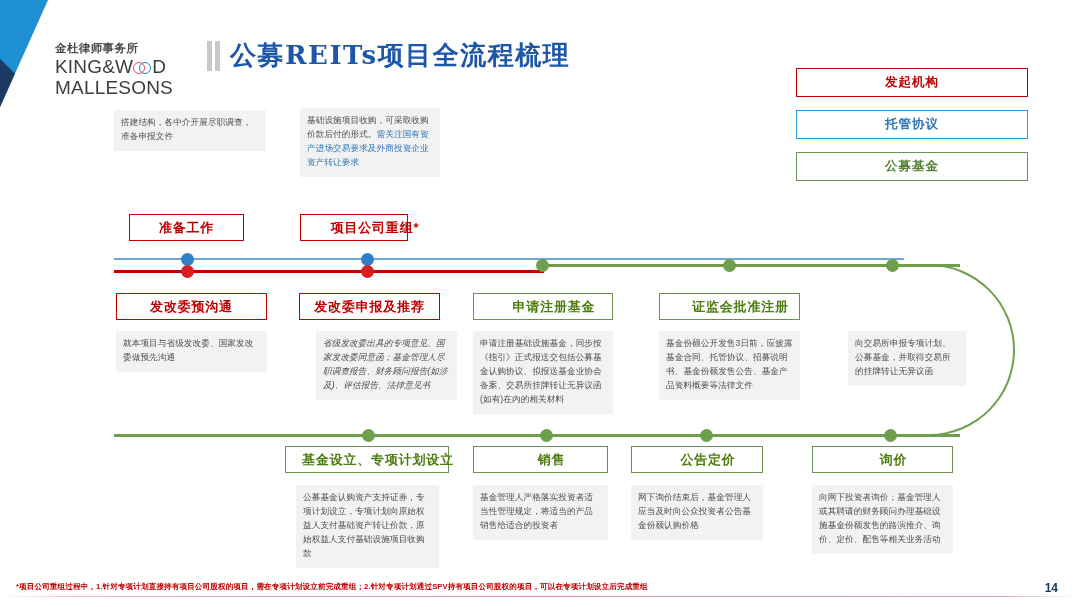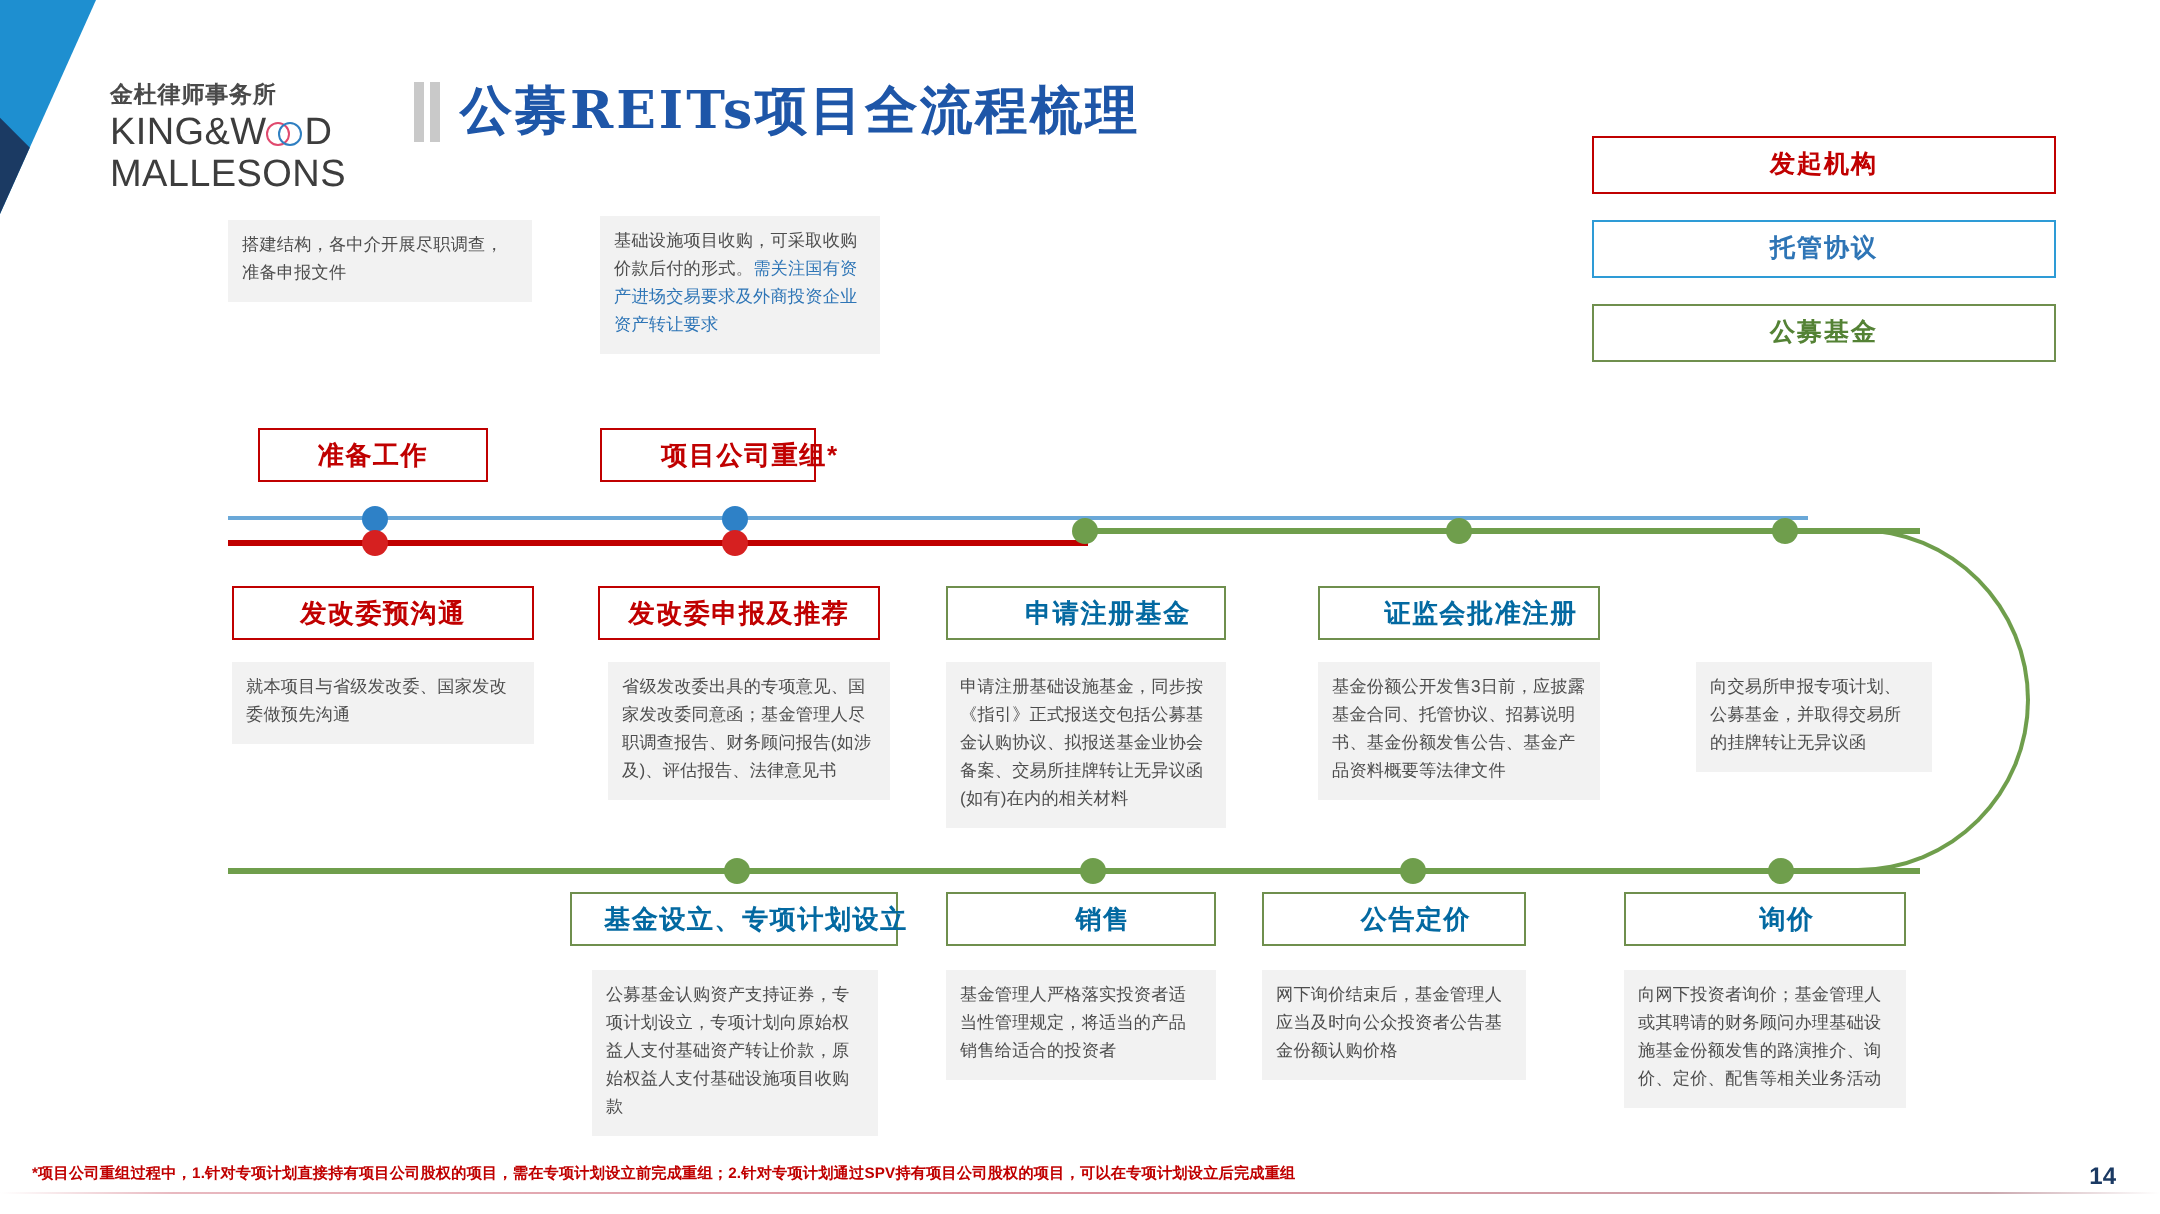--- a/index.html
+++ b/index.html
@@ -83,21 +83,21 @@
   .dot-green.bot { top: 429px; }
 
   
   .nodebox {
     position: absolute;
     display: flex; align-items: center; justify-content: center;
     background: #fff; font-size: 13px; font-weight: bold;
     letter-spacing: .8px; height: 27px; white-space: nowrap;
   }
   .nb-red   { border: 1.7px solid #c00000; color: #c00000; text-align: right; }
-  .nb-green { border: 1.5px solid #6f8f4e; color: #0369a1; padding-left: 22px; }
+  .nb-green { border: 1.5px solid #6f8f4e; color: #4d7c0f; padding-left: 22px; }
   .nb-blue  { border: 1.7px solid #2e9bd6; color: #2e75b6; }
 
   .desc {
     position: absolute;
     background: #f2f2f2; color: #4d4d4d;
     font-size: 8.6px; line-height: 1.62;
     padding: 6px 7px 7px 7px;
     letter-spacing: .1px;
     text-align: left;
   }
@@ -172,21 +172,21 @@
   <div class="dot dot-green top" style="left:886px;"></div>
   <div class="dot dot-green bot" style="left:362px;"></div>
   <div class="dot dot-green bot" style="left:540px;"></div>
   <div class="dot dot-green bot" style="left:700px;"></div>
   <div class="dot dot-green bot" style="left:884px;"></div>
 
   <div class="nodebox nb-red" style="left:116px; top:293px; width:151px;">发改委预沟通</div>
   <div class="desc" style="left:116px; top:331px; width:151px;">就本项目与省级发改委、国家发改委做预先沟通</div>
 
   <div class="nodebox nb-red" style="left:299px; top:293px; width:141px;">发改委申报及推荐</div>
-  <div class="desc" style="left:304px; top:331px; width:141px;">省级发改委出具的专项意见、国家发改委同意函；基金管理人尽职调查报告、财务顾问报告(如涉及)、评估报告、法律意见书</div>
+  <div class="desc" style="left:316px; top:331px; width:141px;font-style:italic;">省级发改委出具的专项意见、国家发改委同意函；基金管理人尽职调查报告、财务顾问报告(如涉及)、评估报告、法律意见书</div>
 
   <div class="nodebox nb-green" style="left:473px; top:293px; width:140px;">申请注册基金</div>
   <div class="desc" style="left:473px; top:331px; width:140px;">申请注册基础设施基金，同步按《指引》正式报送交包括公募基金认购协议、拟报送基金业协会备案、交易所挂牌转让无异议函(如有)在内的相关材料</div>
 
   <div class="nodebox nb-green" style="left:659px; top:293px; width:141px;">证监会批准注册</div>
   <div class="desc" style="left:659px; top:331px; width:141px;">基金份额公开发售3日前，应披露基金合同、托管协议、招募说明书、基金份额发售公告、基金产品资料概要等法律文件</div>
 
   <div class="desc" style="left:848px; top:331px; width:118px;">向交易所申报专项计划、公募基金，并取得交易所的挂牌转让无异议函</div>
 
   <div class="nodebox nb-green" style="left:285px; top:446px; width:164px;">基金设立、专项计划设立</div>

